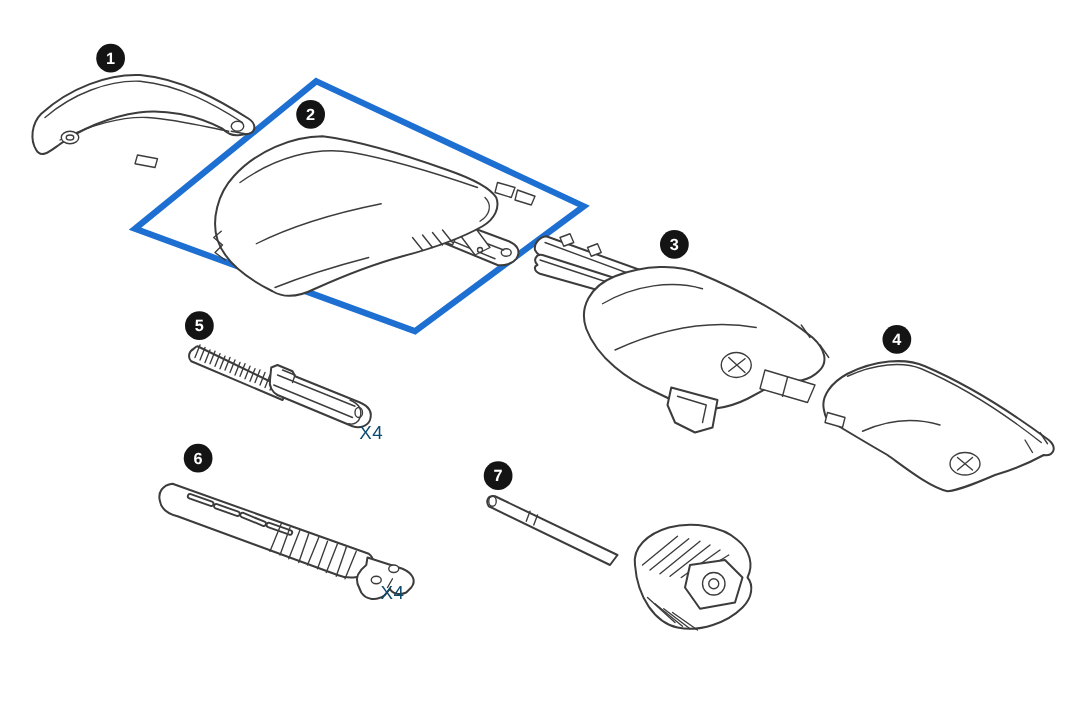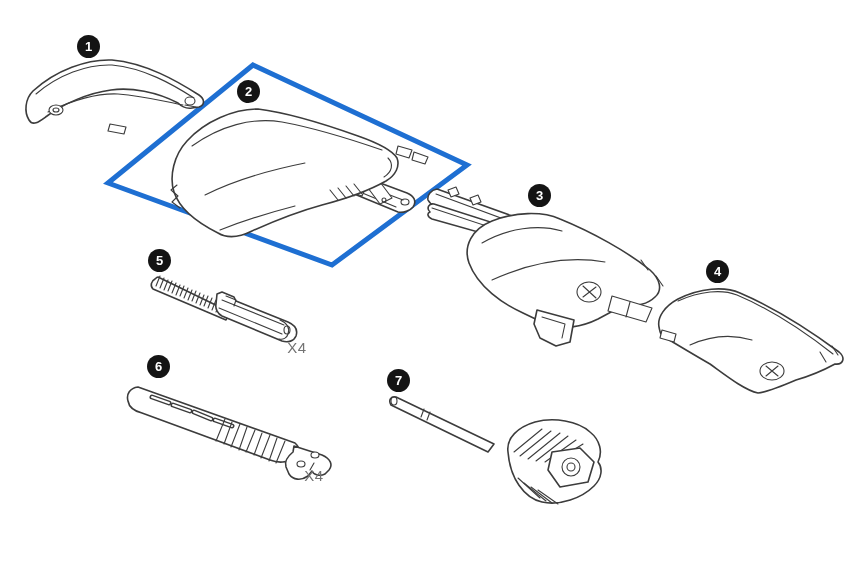--- a/index.html
+++ b/index.html
@@ -19,21 +19,21 @@
     color:#ffffff;
     font:bold 13px/23px "Liberation Sans",sans-serif;
     text-align:center;
     user-select:none;
   }
   .qty{
     position:absolute;
     transform:translate(-50%,-50%);
     font:400 15px "Liberation Sans",sans-serif;
     letter-spacing:.5px;
-    color:#737373;
+    color:#0c4a6e;
     white-space:nowrap;
   }
   .art{stroke:#3c3c3c;fill:none;stroke-linecap:round;stroke-linejoin:round;}
   .outline{stroke-width:1.6;fill:#ffffff;}
   .thin{stroke-width:1.1;}
   .hl{fill:none;stroke:#1e6fd2;stroke-width:5;stroke-linejoin:miter;}
   .slotdark{stroke:#3c3c3c;stroke-width:5;stroke-linecap:round;}
   .slotwhite{stroke:#ffffff;stroke-width:2;stroke-linecap:round;}
 </style>
 </head>

